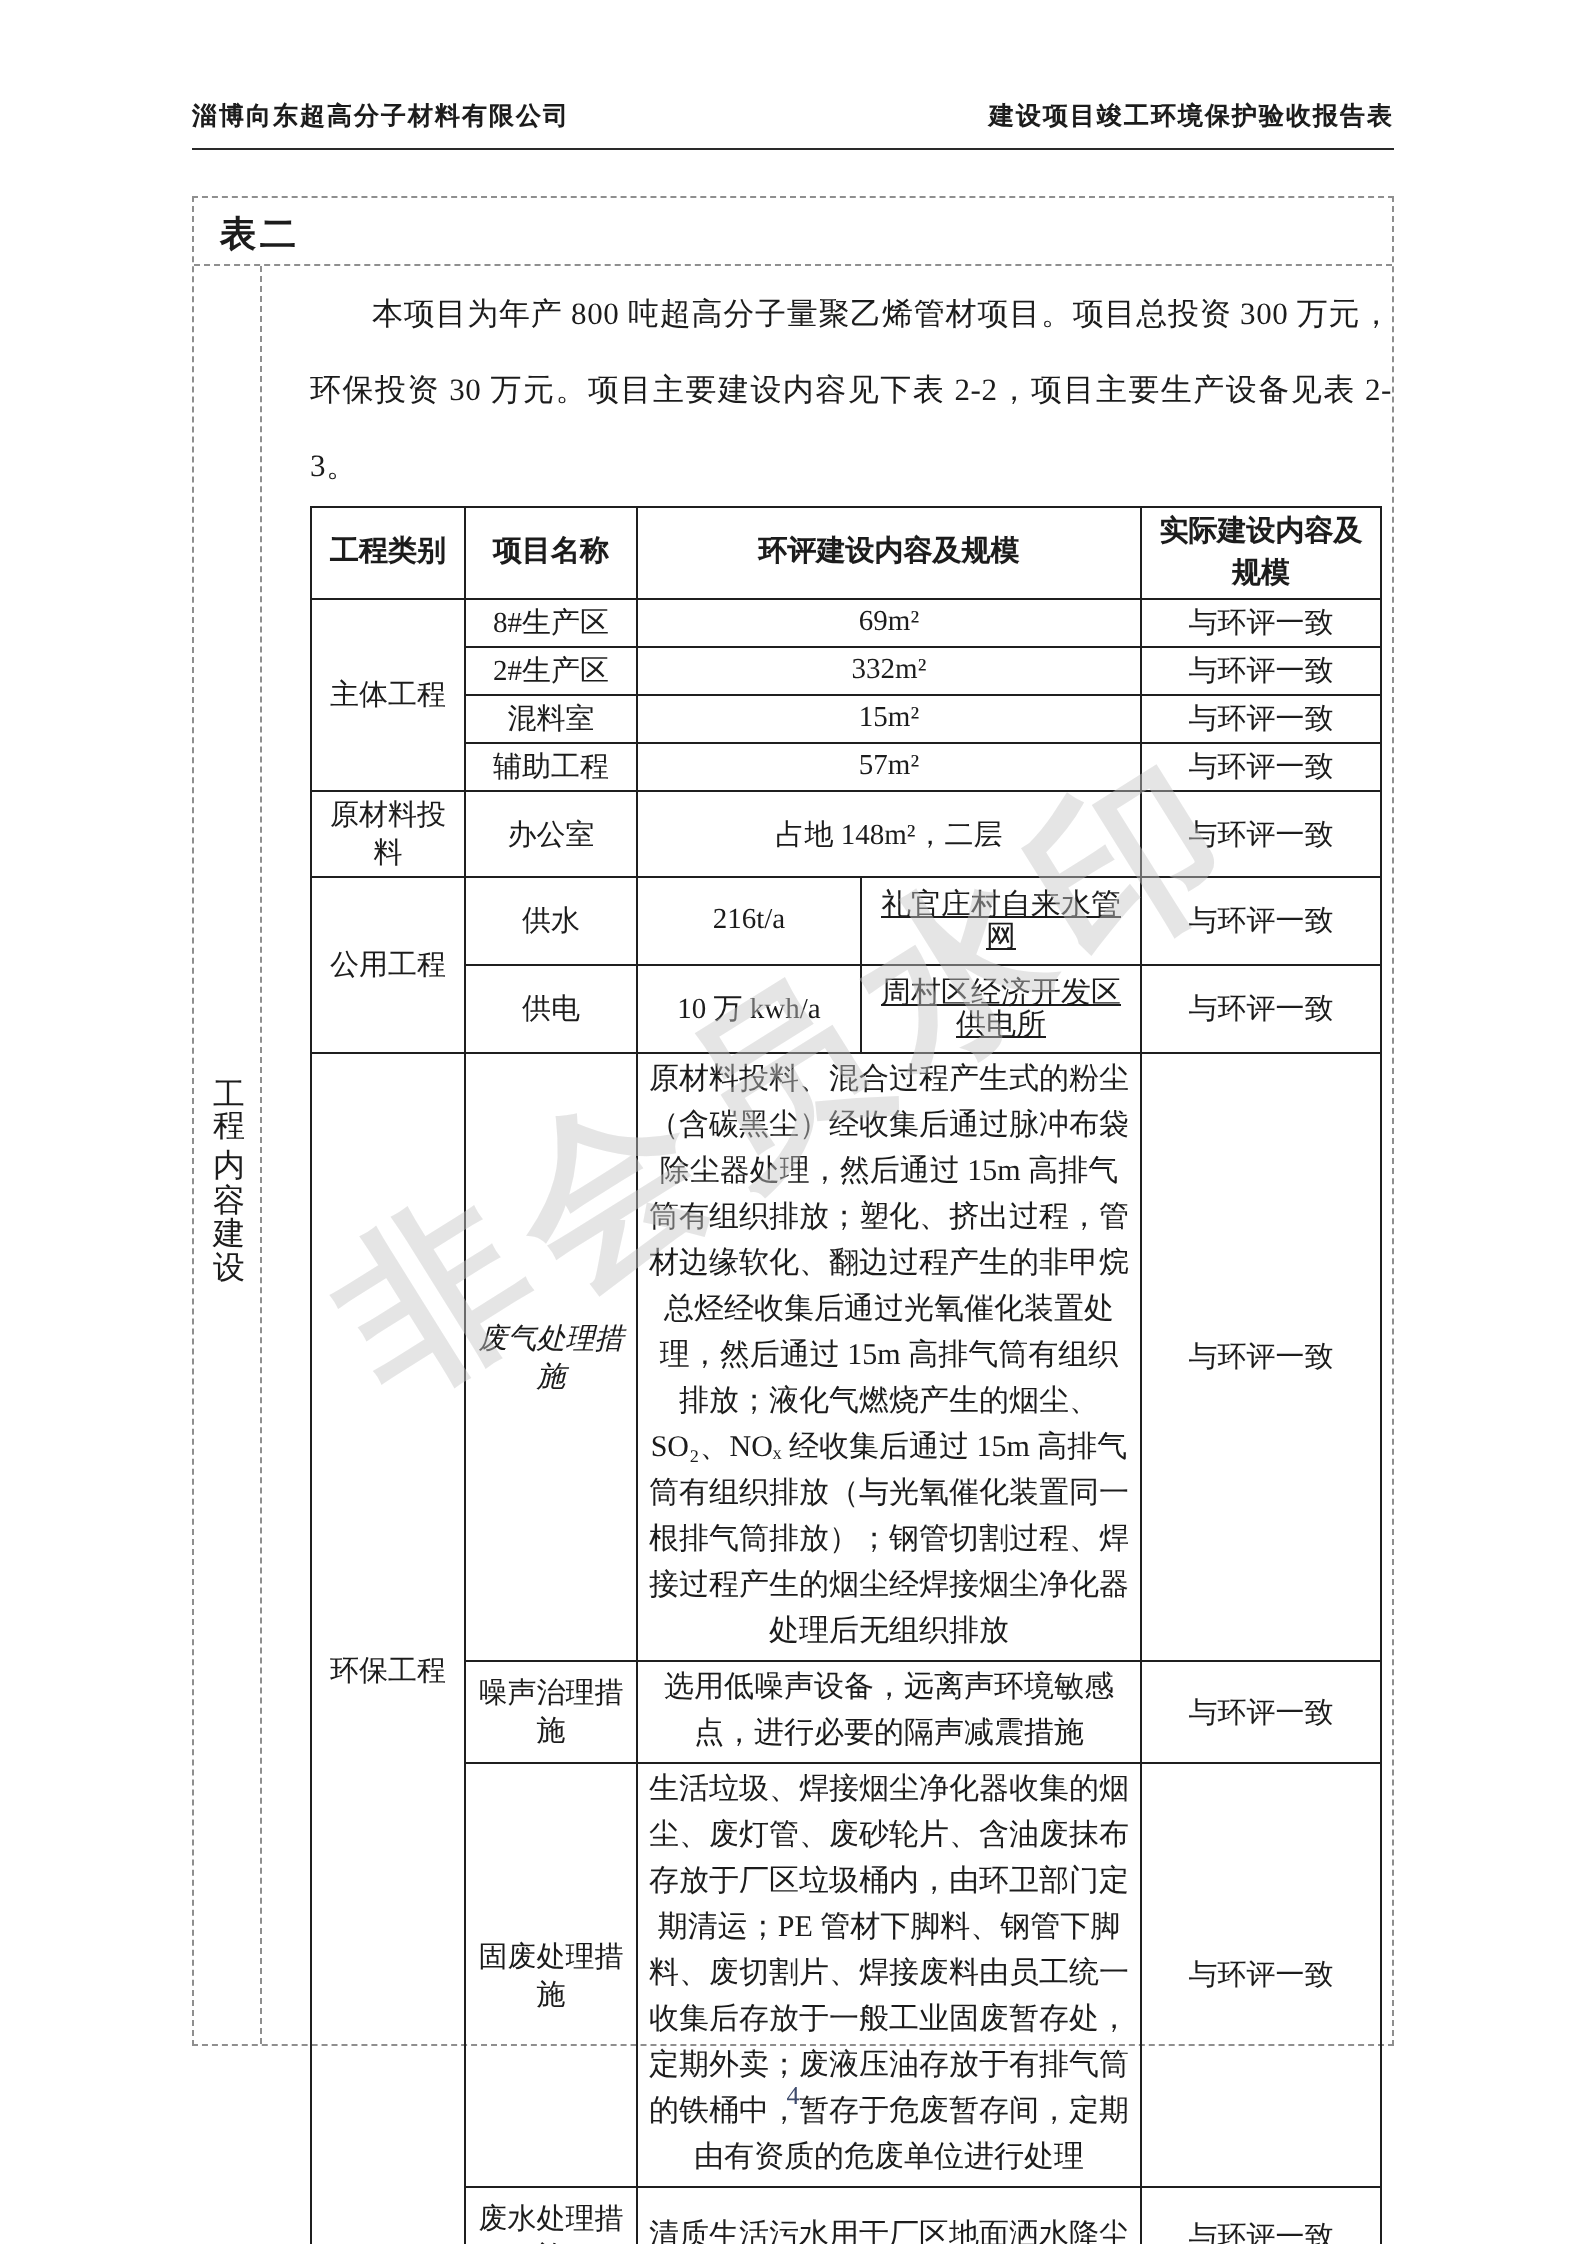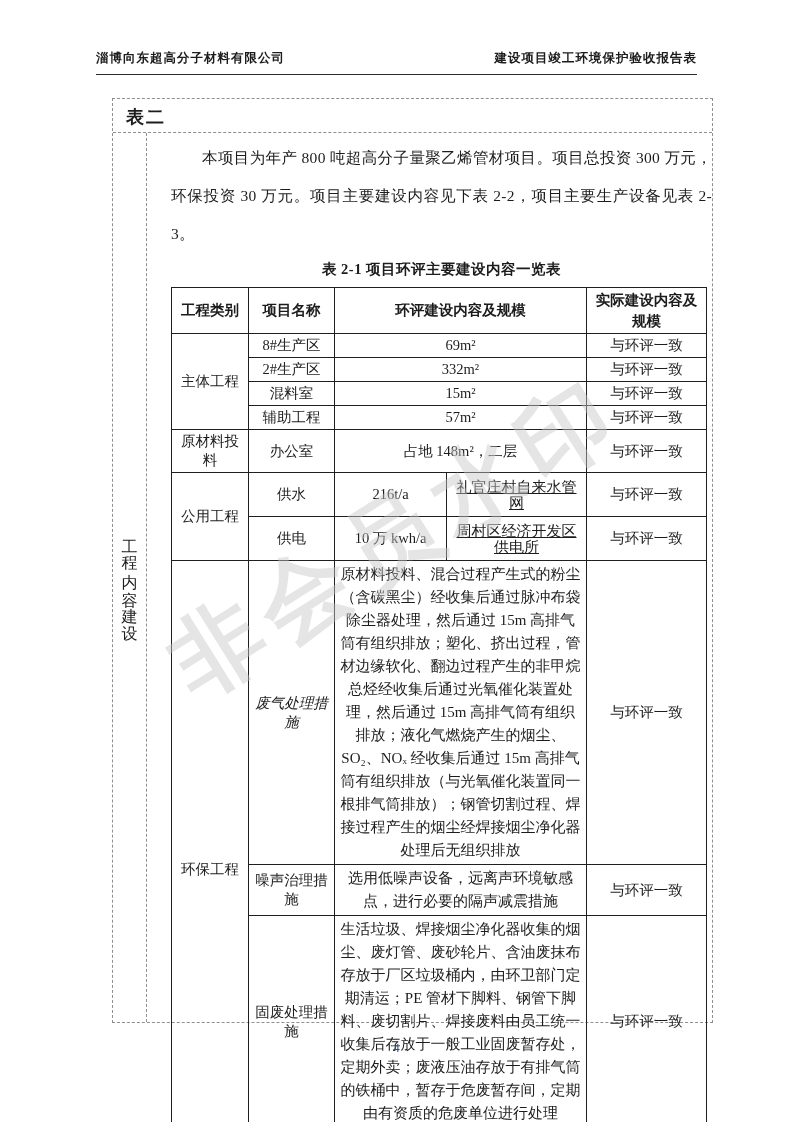--- a/index.html
+++ b/index.html
@@ -11,21 +11,21 @@
   }
   
   .header{
     position:absolute;left:96px;top:50px;width:601px;
     display:flex;justify-content:space-between;align-items:flex-end;
     font-size:12.5px;font-weight:bold;letter-spacing:1px;
     padding-bottom:7px;border-bottom:1.5px solid #2a2a2a;
   }
   
   .frame{
-    position:absolute;left:112px;top:98px;width:601px;height:925px;
+    position:absolute;left:96px;top:98px;width:601px;height:925px;
     border:1px dashed #8f8f8f;box-sizing:border-box;background:transparent;
   }
   .frame-title{
     height:34px;box-sizing:border-box;border-bottom:1px dashed #8f8f8f;
     font-size:18px;font-weight:bold;padding:6px 0 0 13px;letter-spacing:2px;
   }
   .frame-body{display:flex;height:889px;}
   .sidebar{
     width:35px;box-sizing:border-box;border-right:1px dashed #8f8f8f;
     display:flex;align-items:center;justify-content:center;
@@ -87,21 +87,20 @@
   </div>
 
   <div class="frame">
     <div class="frame-title">表二</div>
     <div class="frame-body">
       <div class="sidebar">
         <span class="vtext">工程内容建设</span>
       </div>
       <div class="main">
         <p class="intro">本项目为年产 800 吨超高分子量聚乙烯管材项目。项目总投资 300 万元，环保投资 30 万元。项目主要建设内容见下表 2-2，项目主要生产设备见表 2-3。</p>
-        <div class="tbl-title">表 2-1 项目环评主要建设内容一览表</div>
 
         <table class="construction">
           <colgroup>
             <col style="width:77px">
               <col style="width:86px">
               <col style="width:112px">
               <col style="width:140px">
               <col style="width:120px">
           </colgroup>
           <tbody>

